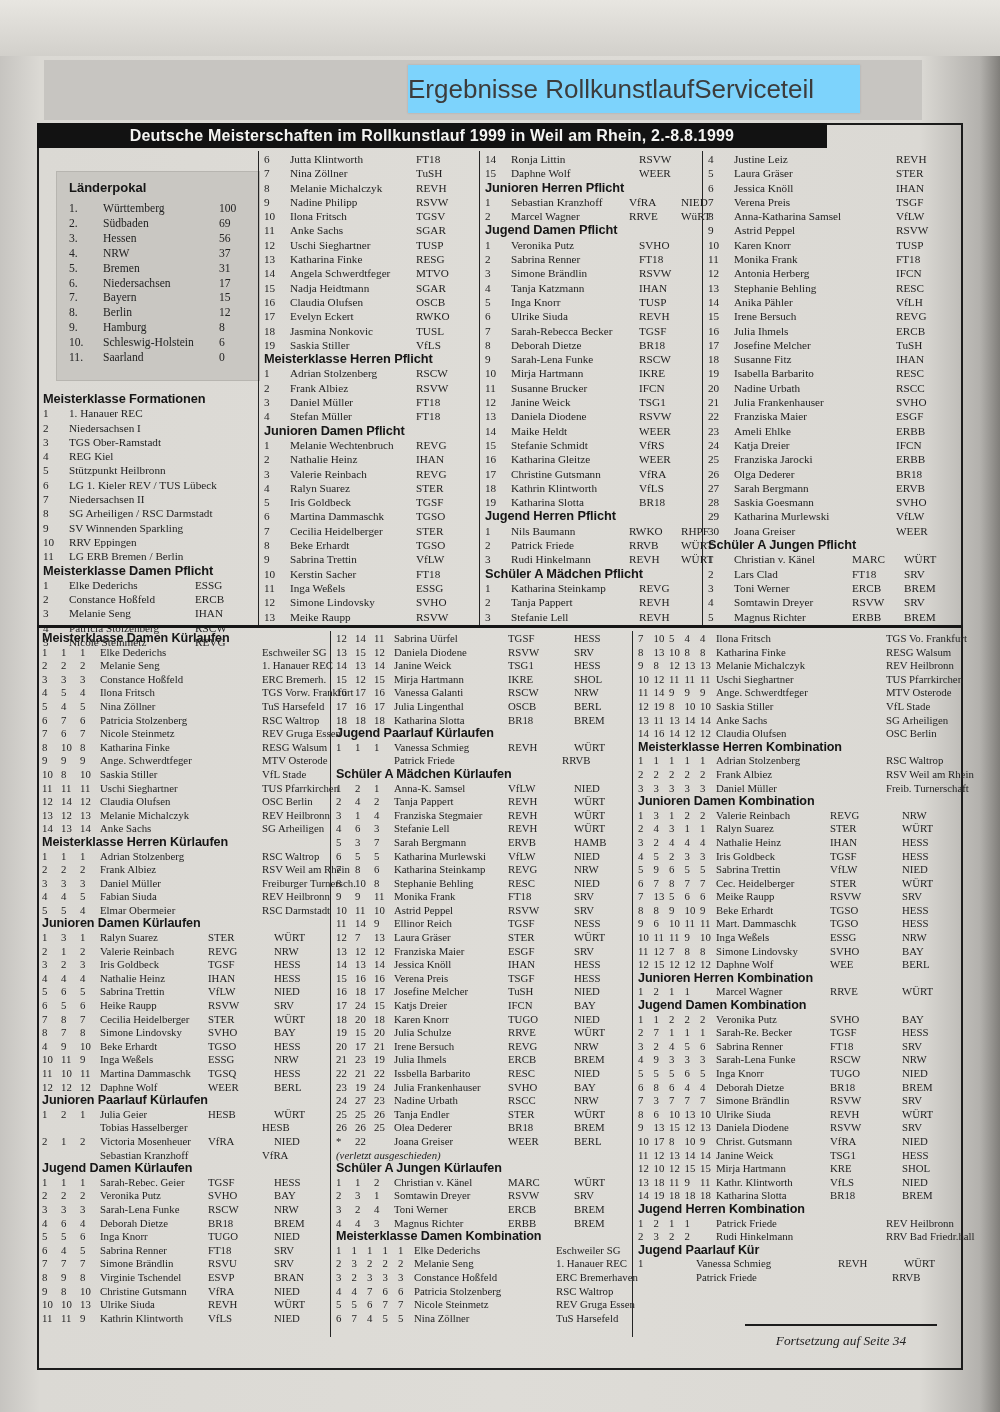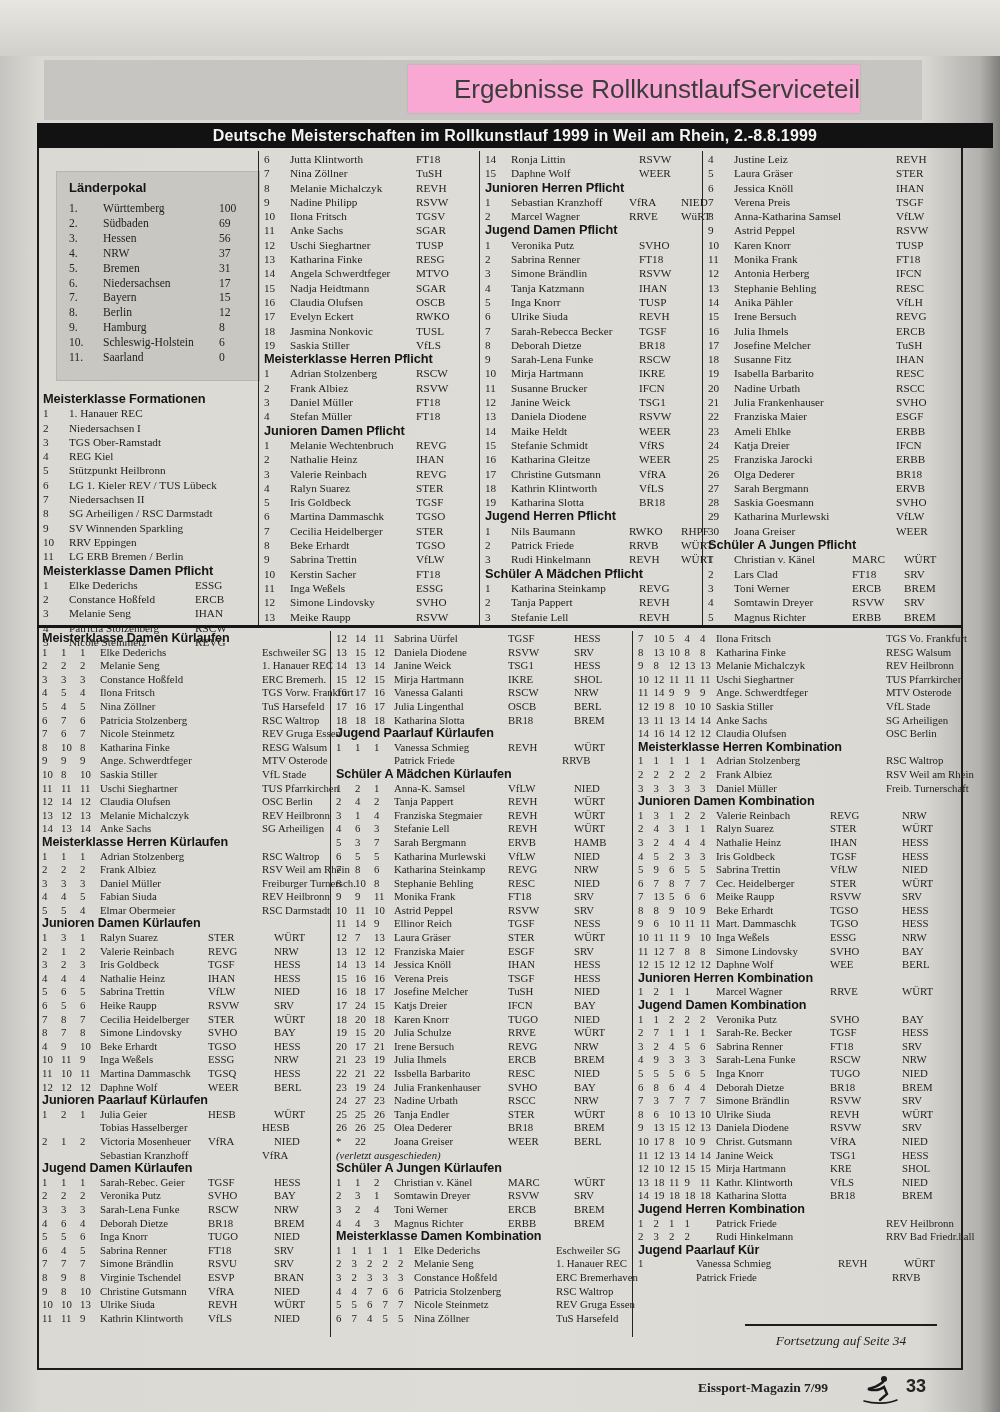--- a/index.html
+++ b/index.html
@@ -2,24 +2,24 @@
 <html><head>
 <meta charset="utf-8">
 <style>
   html,body{margin:0;padding:0;background:#9b9995;}
   .page{position:relative;width:1000px;height:1412px;margin:0 auto;overflow:hidden;
     background:linear-gradient(90deg,#c6c4c0 0%,#dbd9d4 4%,#dedcd7 50%,#dbd9d4 92%,#b3b1ad 98%,#807e7a 100%);
     font-family:"Liberation Serif",serif;color:#232323;}
   .page::after{content:"";position:absolute;left:0;top:0;width:100%;height:56px;
     background:linear-gradient(180deg,#e8e6e1,#d2d0cb);}
   .masthead-band{position:absolute;left:44px;top:60px;width:878px;height:60px;background:#c7c5c1;z-index:2;}
-  .masthead-box{position:absolute;right:62px;top:5px;width:452px;height:48px;background:#f9a8d4;
-    display:flex;align-items:center;justify-content:flex-end;box-shadow:0 0 2px #aaa;margin-left:37px;}
+  .masthead-box{position:absolute;right:62px;top:5px;width:452px;height:48px;background:#7dd3fc;
+    display:flex;align-items:center;justify-content:flex-start;box-shadow:0 0 2px #aaa;margin-left:37px;}
   .masthead-text{font-family:"Liberation Sans",sans-serif;font-size:26px;color:#3c3c3c;white-space:nowrap;}
-  .titlebar{position:absolute;left:37px;top:123px;width:956px;height:25px;background:#121212;z-index:3;
+  .titlebar{position:absolute;left:37px;top:123px;width:790px;height:25px;background:#121212;z-index:3;
     display:flex;align-items:center;justify-content:center;}
   .titlebar span{font-family:"Liberation Sans",sans-serif;font-weight:bold;font-size:16px;color:#f4f4f2;
     letter-spacing:.2px;white-space:nowrap;}
   .frame{position:absolute;left:37px;top:123px;width:926px;height:1247px;border:2px solid #1b1b1b;
     box-sizing:border-box;z-index:1;}
   .section-top{position:absolute;left:37px;top:151px;width:926px;height:476px;z-index:2;}
   .section-bottom{position:absolute;left:37px;top:631px;width:926px;height:712px;z-index:2;}
   .vdiv{position:absolute;top:0;width:1px;background:#242424;}
   .hrule{position:absolute;left:37px;top:625px;width:926px;height:3px;background:#161616;z-index:4;}
   .tcol,.bcol{position:absolute;top:1px;}
@@ -2095,23 +2095,14 @@
         </div>
       </div>
     <div class="vdiv" style="left:293px;height:706px"></div>
     <div class="vdiv" style="left:595px;height:706px"></div>
   </div>
 
   <div class="continuation">
     <span>Fortsetzung auf Seite 34</span>
   </div>
 
-  <div class="pagefooter">
-    <span class="mag">Eissport-Magazin 7/99</span>
-    <svg class="logo" viewBox="0 0 40 30">
-      <circle cx="24" cy="5" r="3" fill="#1a1a1a"></circle>
-      <path d="M23 8 C18 12 14 14 8 15 C14 17 20 16 24 13 L27 20 L20 26" fill="none" stroke="#1a1a1a" stroke-width="2.4" stroke-linecap="round"></path>
-      <path d="M4 27 C14 30 28 30 37 26" fill="none" stroke="#1a1a1a" stroke-width="1.6" stroke-linecap="round"></path>
-    </svg>
-    <span class="pnum">33</span>
-  </div>
 
 </div>
 
 </body></html>

